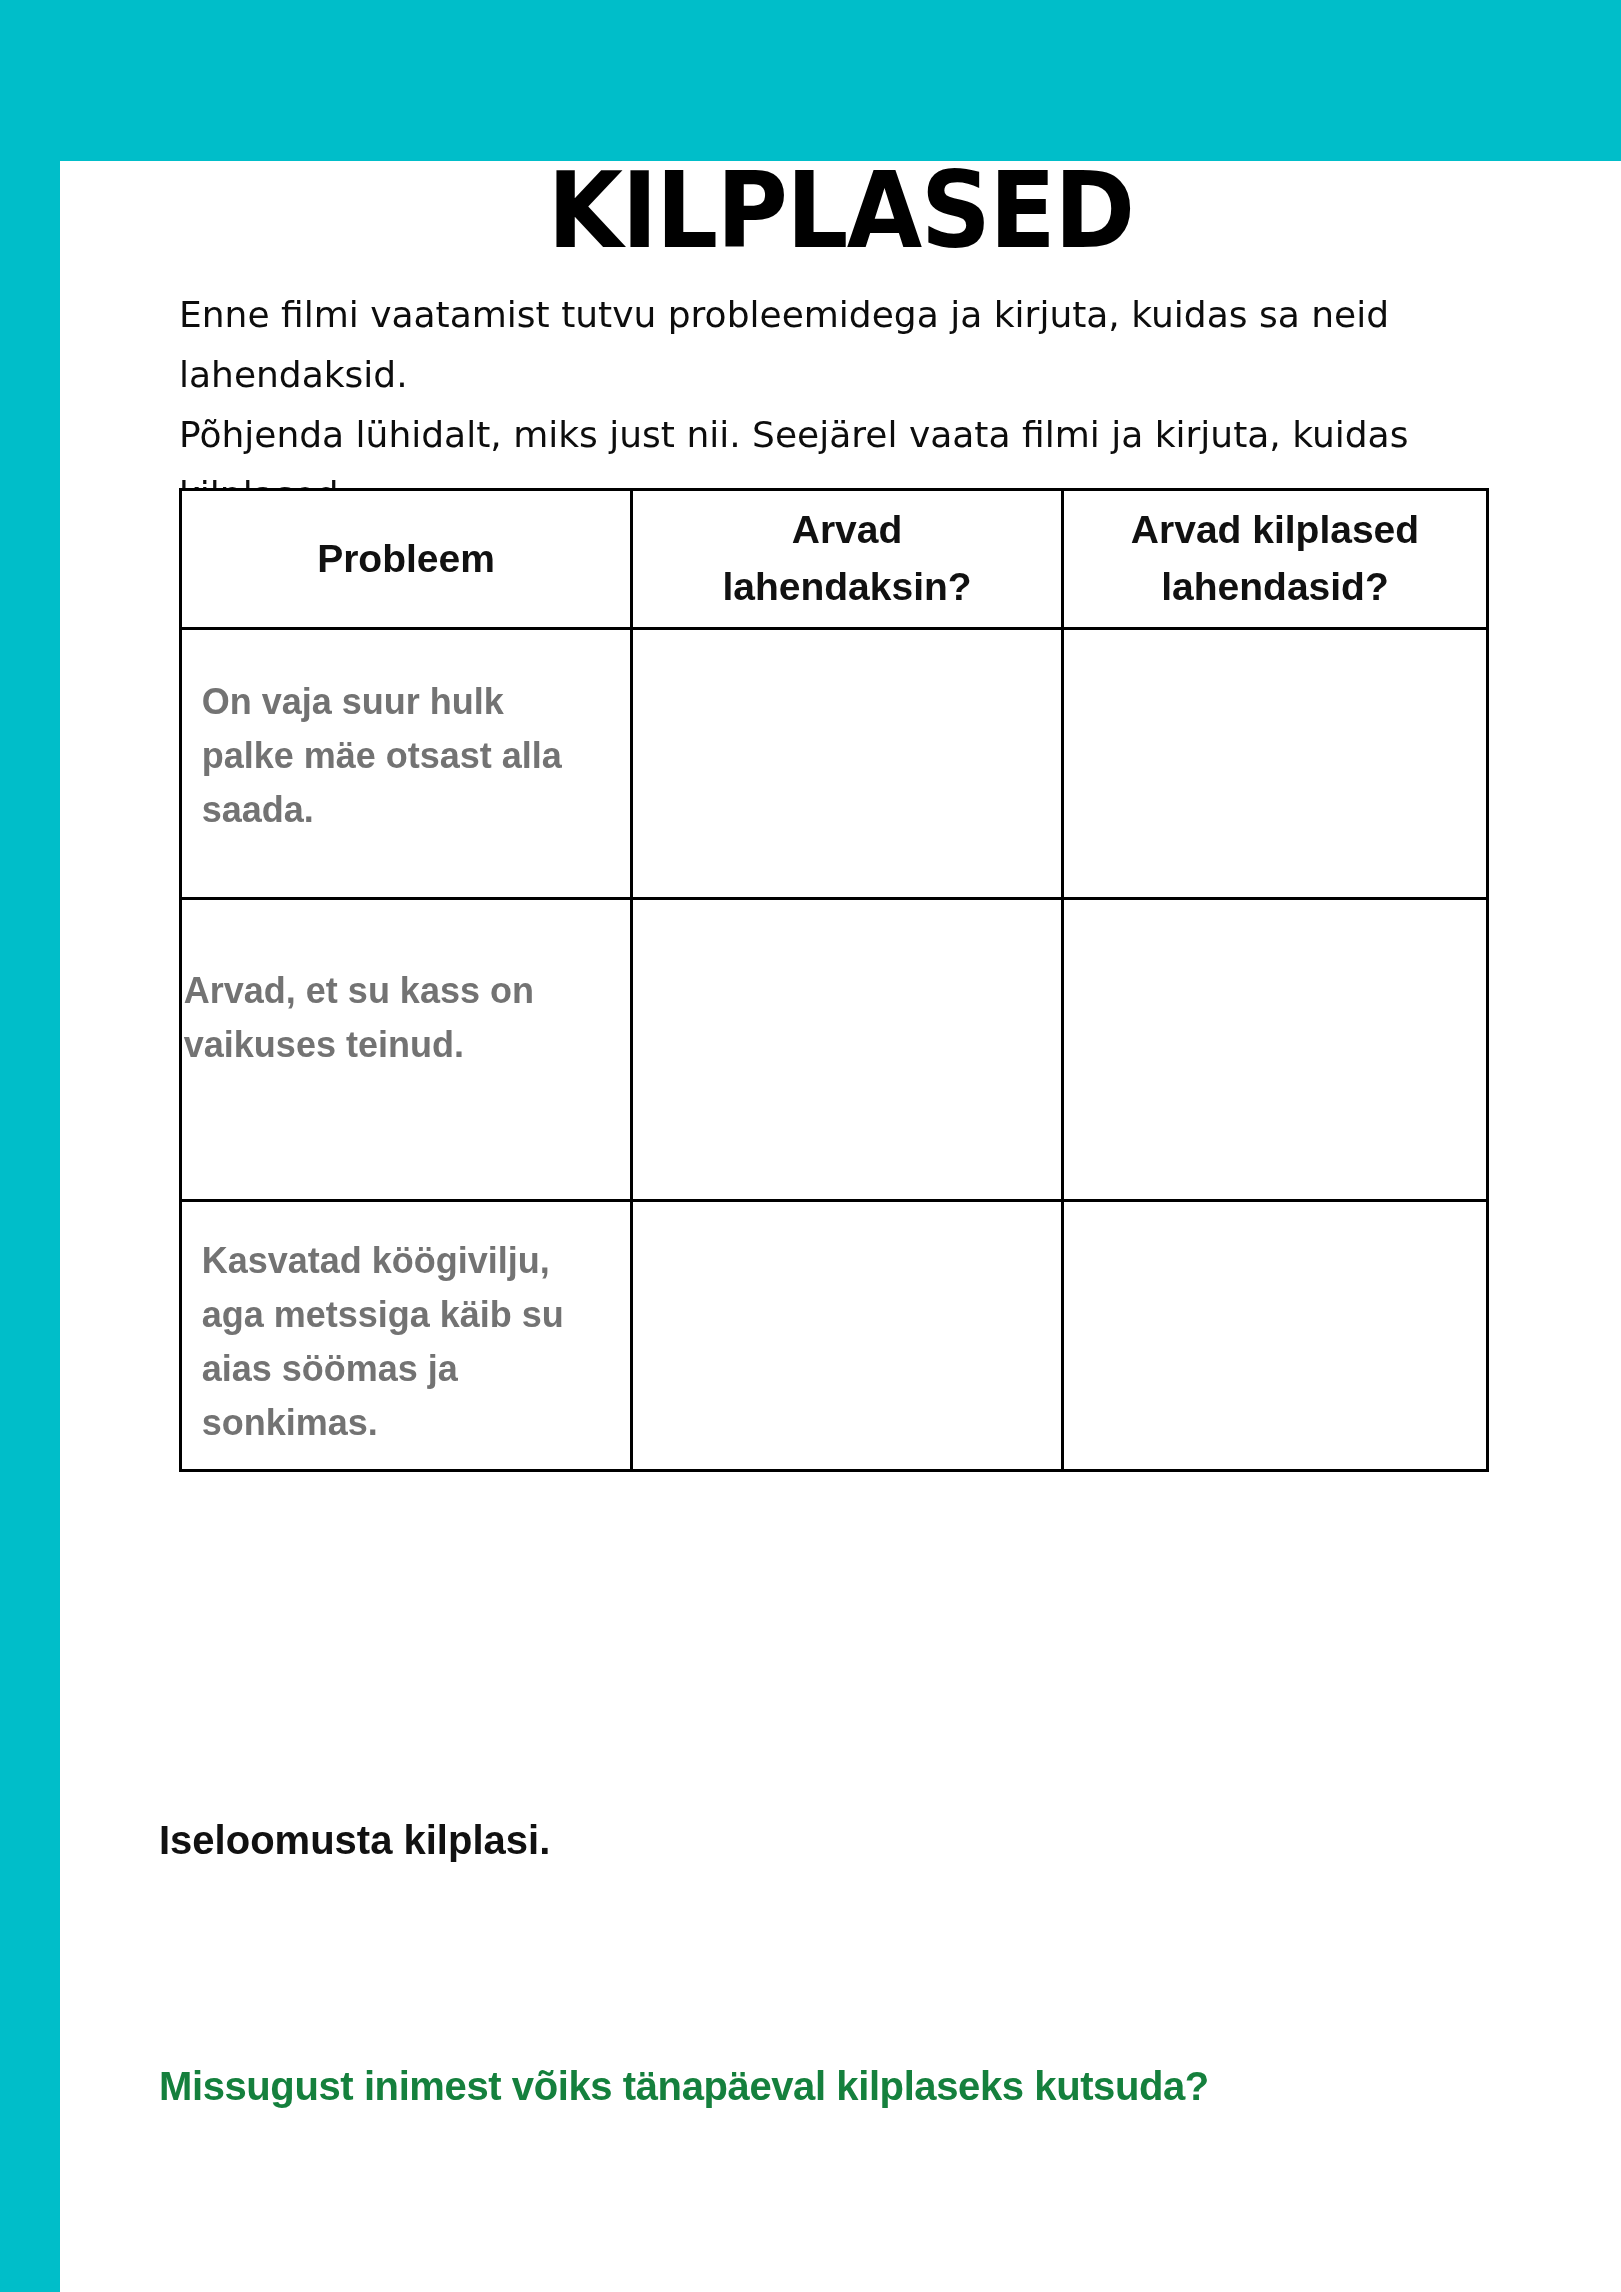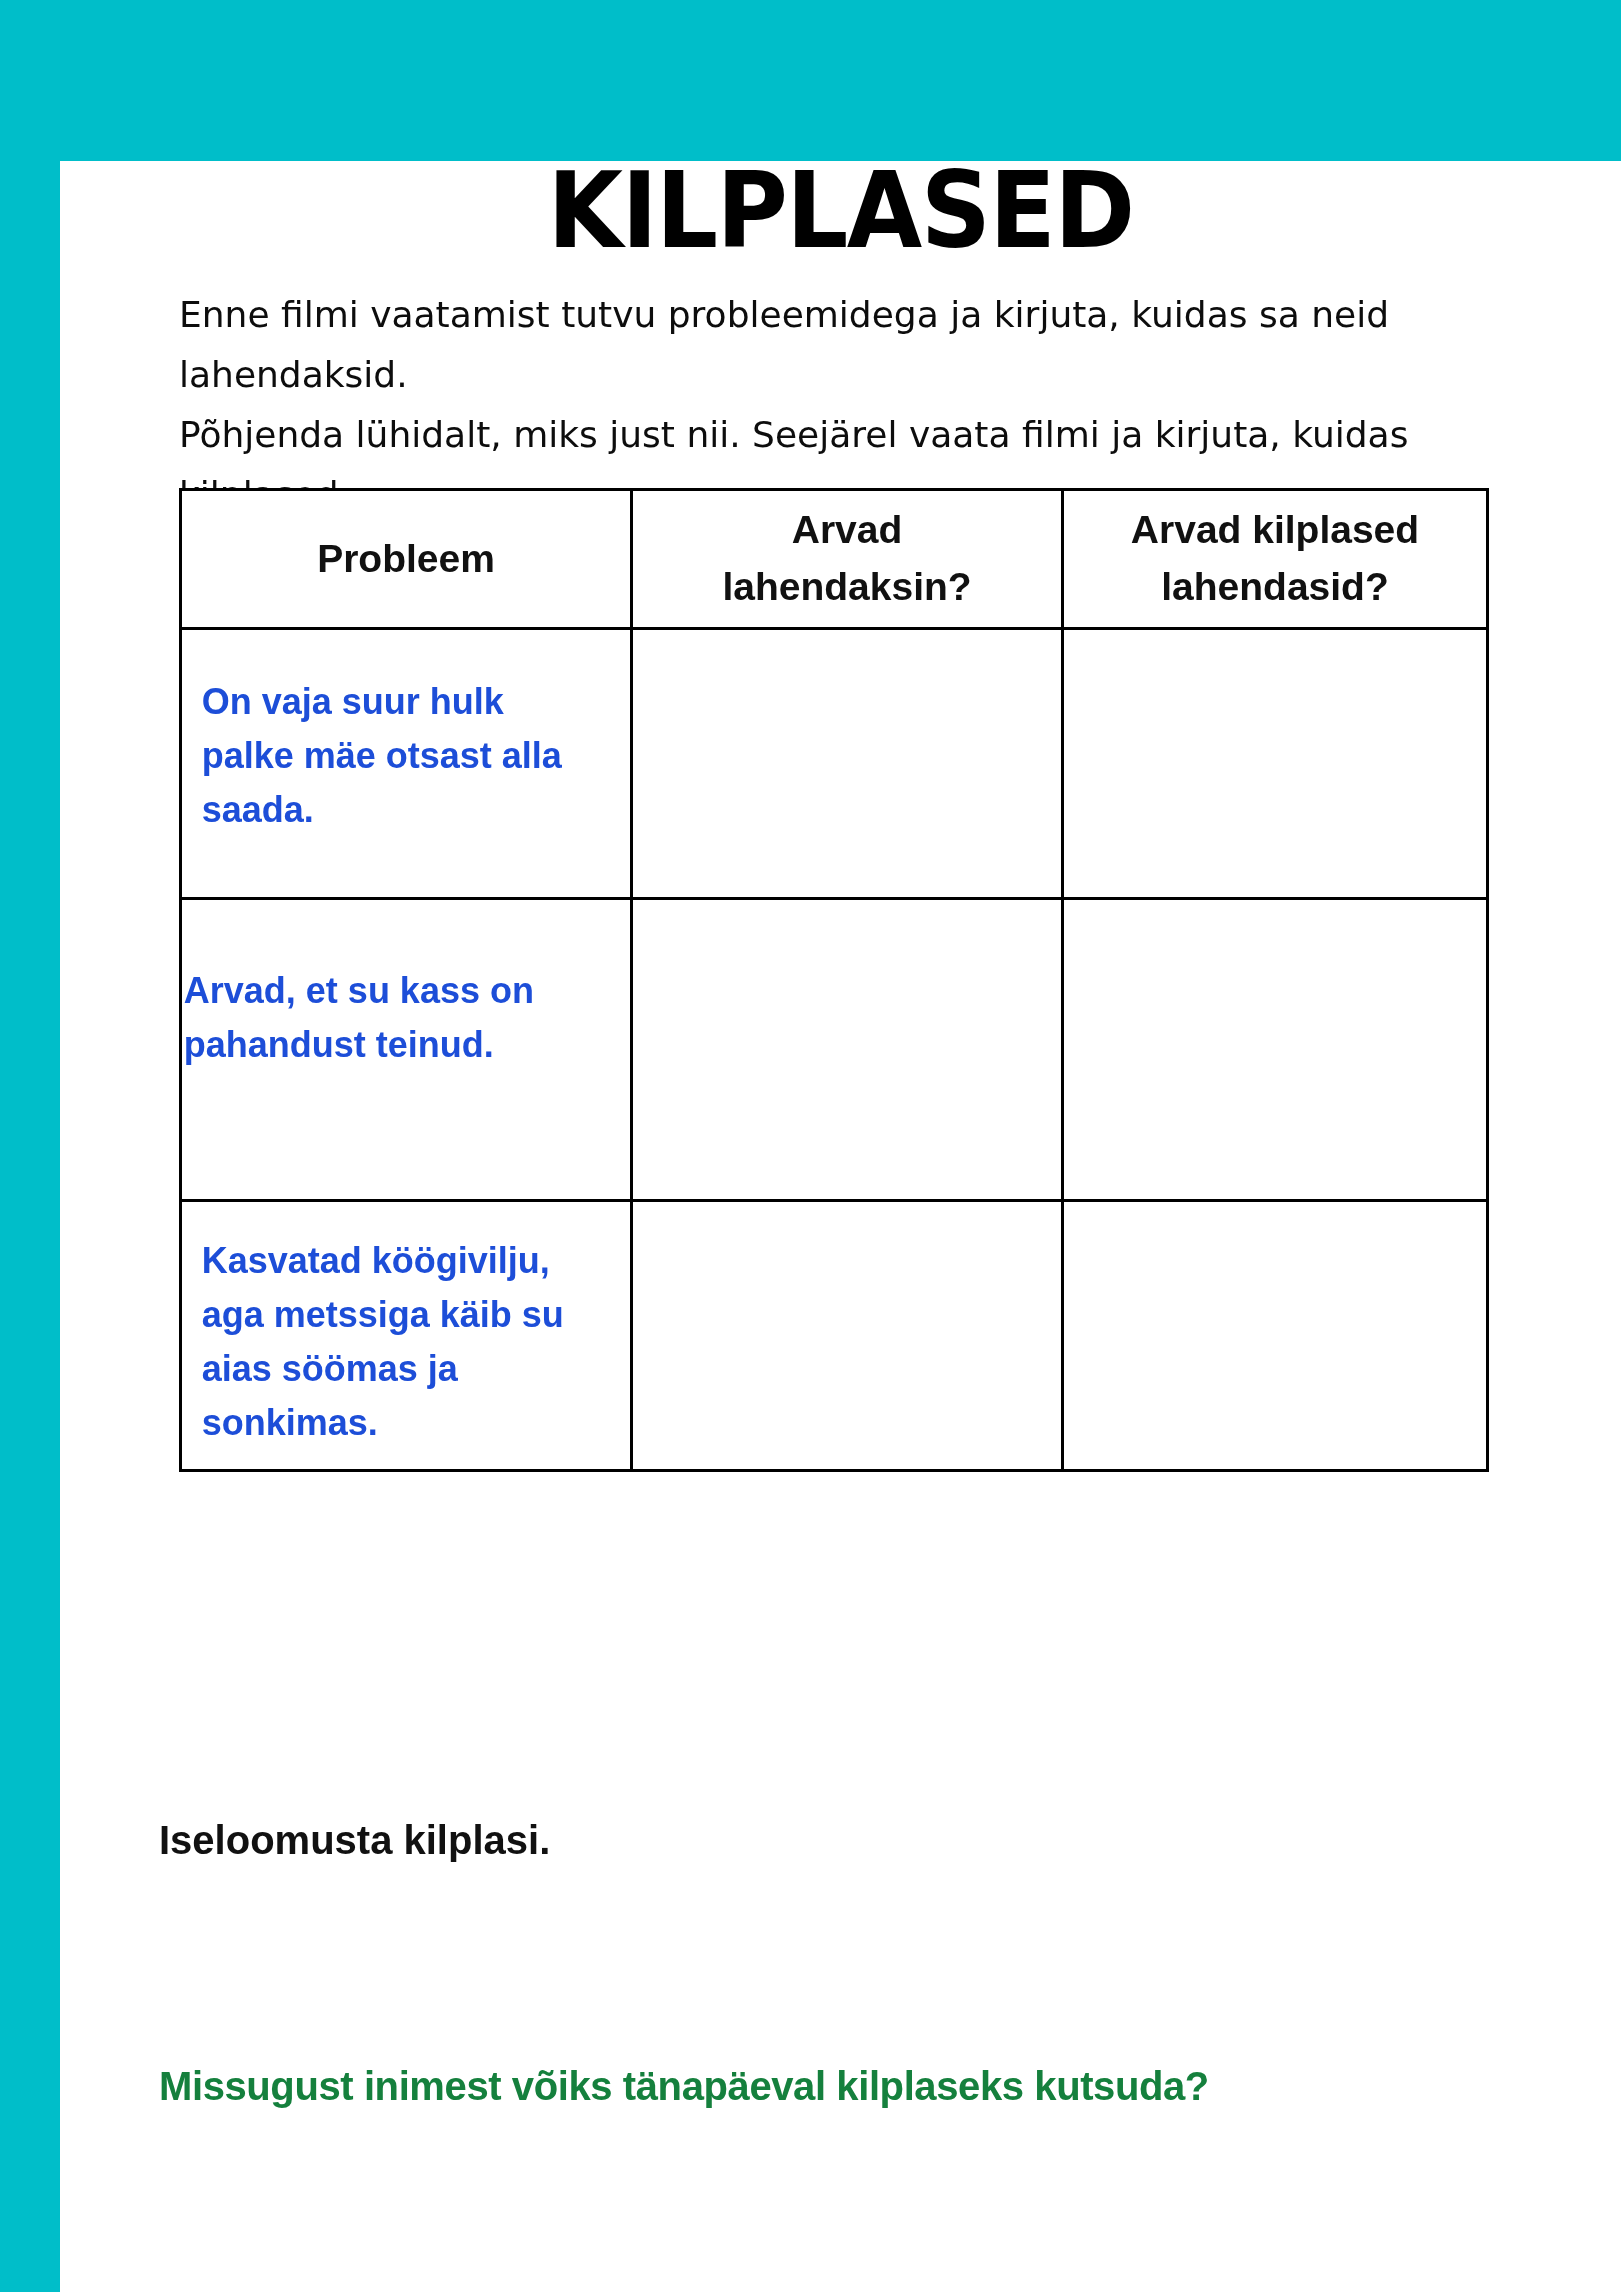--- a/index.html
+++ b/index.html
@@ -75,21 +75,21 @@
     font-size: 39px;
     line-height: 1.45;
     color: #111;
   }
   table.worksheet td {
     vertical-align: top;
     font-family: "Liberation Sans", sans-serif;
     font-weight: 700;
     font-size: 36px;
     line-height: 1.5;
-    color: #1d4ed8;
+    color: #737373;
     margin-left: 48px;
   }
   td.problem { padding: 45px 12.5px 9px 19.7px; }
   tr.row-1 td.problem { height: 213px; }
   tr.row-2 td.problem { height: 205px; padding-top: 50px; }
   tr.row-3 td.problem { height: 226px; padding-top: 64px; padding-left: 1.8px; }
   tr.row-4 td.problem { height: 226px; padding-top: 32px; }
   td.answer { padding: 9px; }
 
   
@@ -142,21 +142,21 @@
   <tbody>
     <tr class="row-1">
       <td class="problem">On vaja suur hulk
 palke mäe otsast alla
 saada.</td>
       <td class="answer"></td>
       <td class="answer"></td>
     </tr>
     <tr class="row-3">
       <td class="problem">Arvad, et su kass on
-pahandust teinud.</td>
+vaikuses teinud.</td>
       <td class="answer"></td>
       <td class="answer"></td>
     </tr>
     <tr class="row-4">
       <td class="problem">Kasvatad köögivilju,
 aga metssiga käib su
 aias söömas ja
 sonkimas.</td>
       <td class="answer"></td>
       <td class="answer"></td>

